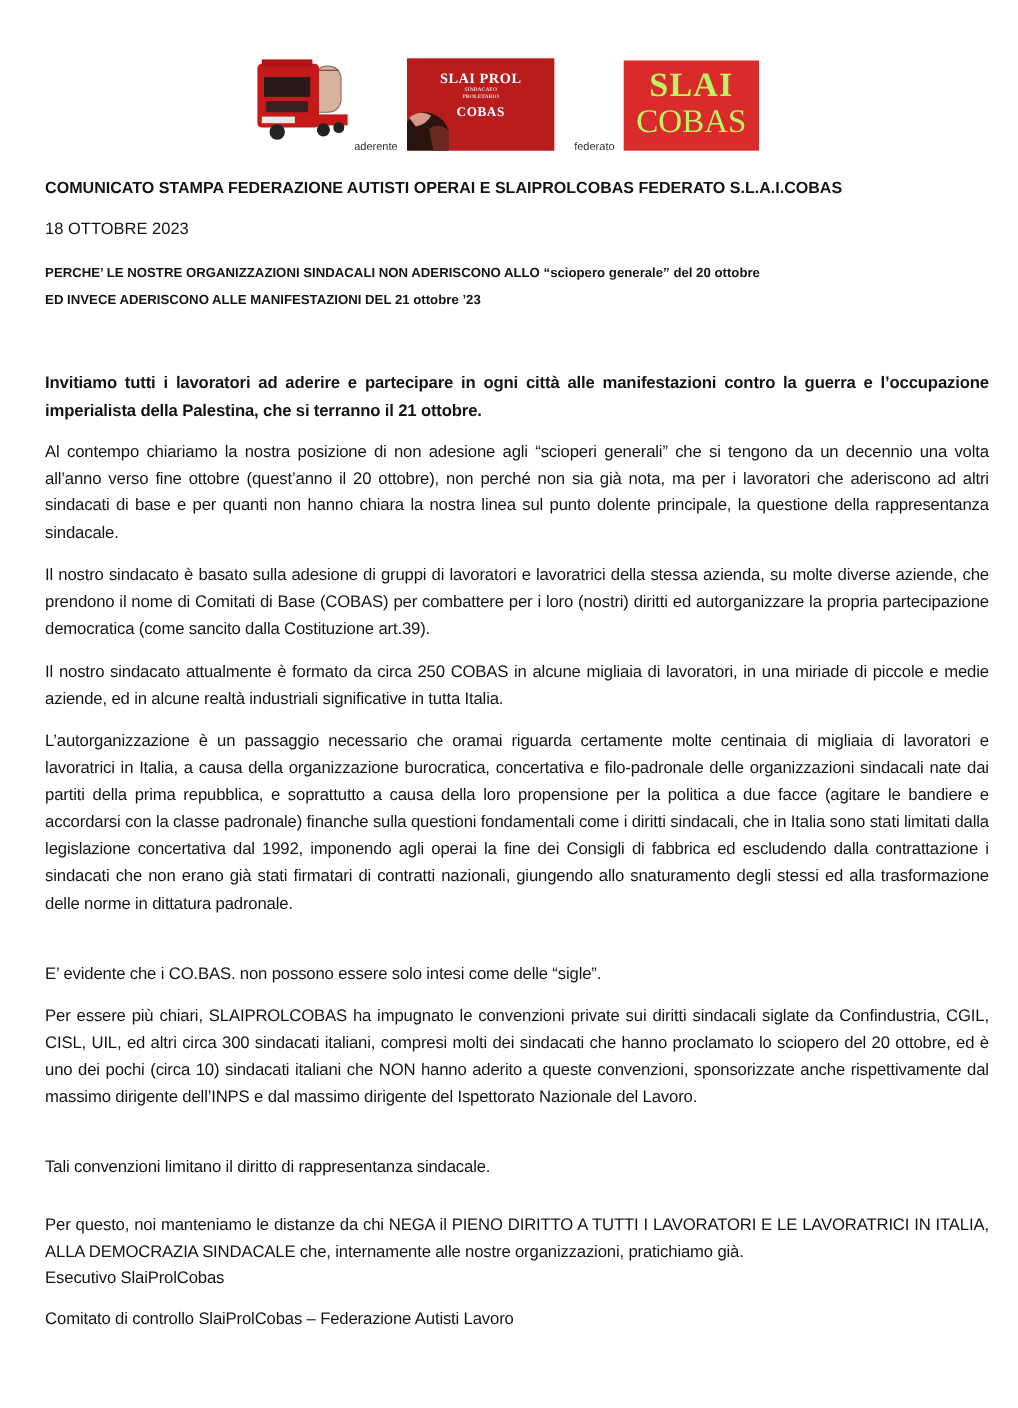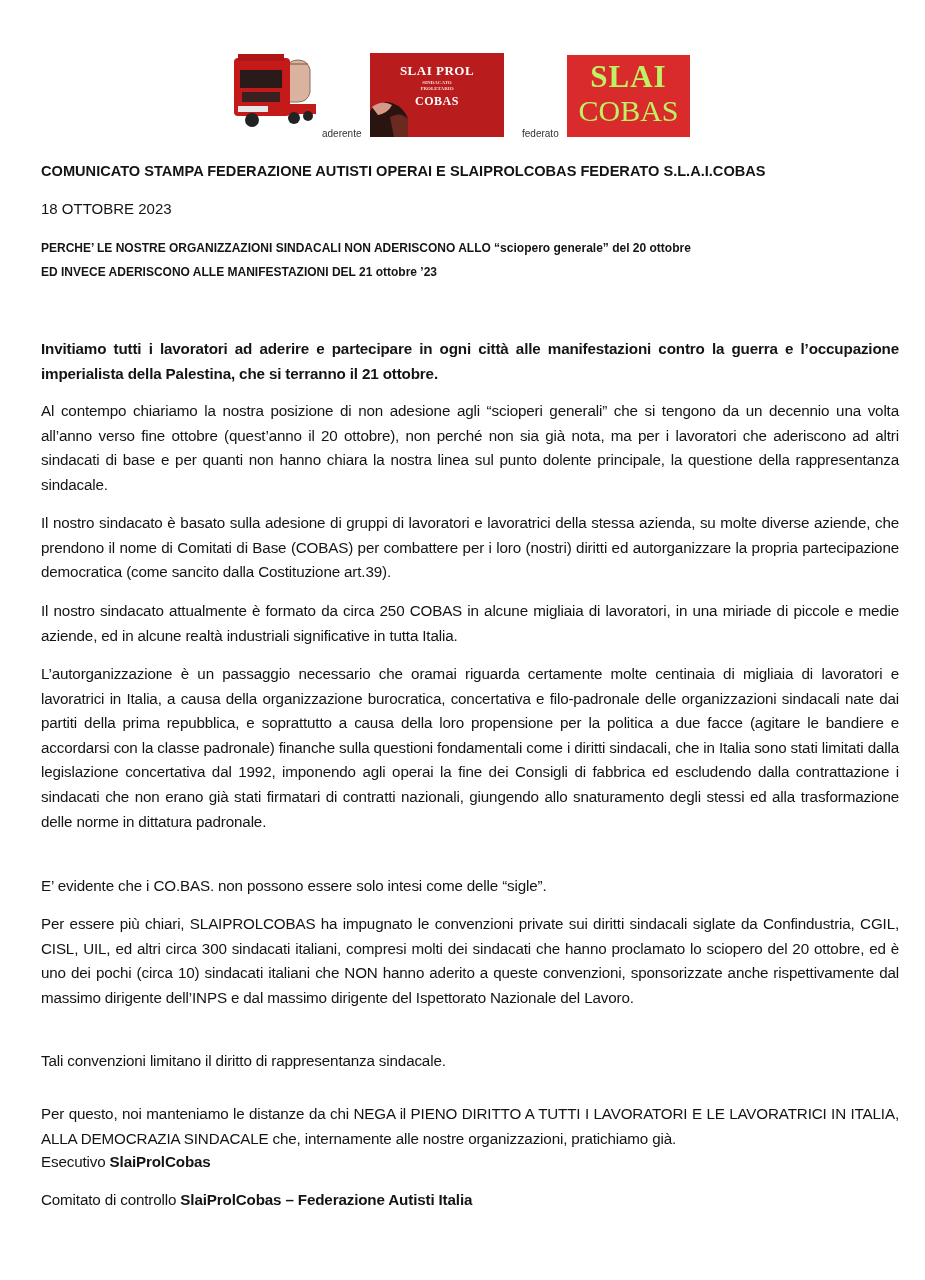--- a/index.html
+++ b/index.html
@@ -39,21 +39,21 @@
   .slaicobas-logo .b { position: absolute; left: 0; right: 0; top: 40px; font-size: 30px; line-height: 32px; }
 
   .doc { position: absolute; left: 41px; width: 858px; }
   .title-center { font-size: 15px; line-height: 22px; }
   .bold { font-weight: bold; }
   .para {
     position: absolute; left: 41px; width: 858px;
     font-size: 15.2px; line-height: 24.6px; text-align: justify;
     font-family: "Liberation Sans", sans-serif; letter-spacing: -0.15px;
   }
-  .para b { font-weight: bold; }
+  .para b { font-weight: normal; }
 </style>
 </head>
 <body>
 
 <div class="header-logos">
 
   <div class="truck-logo">
     <svg width="92" height="88" viewBox="0 0 92 88">
 
       <path d="M58 22 q2 -10 12 -10 q10 0 12 10 l0 22 q-2 10 -12 10 l-10 0 z" fill="#d9b3a0" stroke="#8a6a5a" stroke-width="1"></path>
@@ -108,14 +108,14 @@
 <div class="para" style="top:662px;">L’autorganizzazione è un passaggio necessario che oramai riguarda certamente molte centinaia di migliaia di lavoratori e lavoratrici in Italia, a causa della organizzazione burocratica, concertativa e filo-padronale delle organizzazioni sindacali nate dai partiti della prima repubblica, e soprattutto a causa della loro propensione per la politica a due facce (agitare le bandiere e accordarsi con la classe padronale) finanche sulla questioni fondamentali come i diritti sindacali, che in Italia sono stati limitati dalla legislazione concertativa dal 1992, imponendo agli operai la fine dei Consigli di fabbrica ed escludendo dalla contrattazione i sindacati che non erano già stati firmatari di contratti nazionali, giungendo allo snaturamento degli stessi ed alla trasformazione delle norme in dittatura padronale.</div>
 <div class="para" style="top:874px;">E’ evidente che i CO.BAS. non possono essere solo intesi come delle “sigle”.</div>
 <div class="para" style="top:912px;">Per essere più chiari, SLAIPROLCOBAS ha impugnato le convenzioni private sui diritti sindacali siglate da Confindustria, CGIL, CISL, UIL, ed altri circa 300 sindacati italiani, compresi molti dei sindacati che hanno proclamato lo sciopero del 20 ottobre, ed è uno dei pochi (circa 10) sindacati italiani che NON hanno aderito a queste convenzioni, sponsorizzate anche rispettivamente dal massimo dirigente dell’INPS e dal massimo dirigente del Ispettorato Nazionale del Lavoro.</div>
 <div class="para" style="top:1049px;">Tali convenzioni limitano il diritto di rappresentanza sindacale.</div>
 <div class="para" style="top:1087px;margin-top:15px;">Per questo, noi manteniamo le distanze da chi NEGA il PIENO DIRITTO A TUTTI I LAVORATORI E LE LAVORATRICI IN ITALIA, ALLA DEMOCRAZIA SINDACALE che, internamente alle nostre organizzazioni, pratichiamo già.</div>
 
 <div class="para" style="top:1150px;">
   <span>Esecutivo </span><b>SlaiProlCobas</b>
 </div>
 <div class="para" style="top:1188px;">
-  <span>Comitato di controllo </span><b>SlaiProlCobas – Federazione Autisti Italia</b>
+  <span>Comitato di controllo </span><b>SlaiProlCobas – Federazione Autisti Lavoro</b>
 </div>
 
 </body></html>

